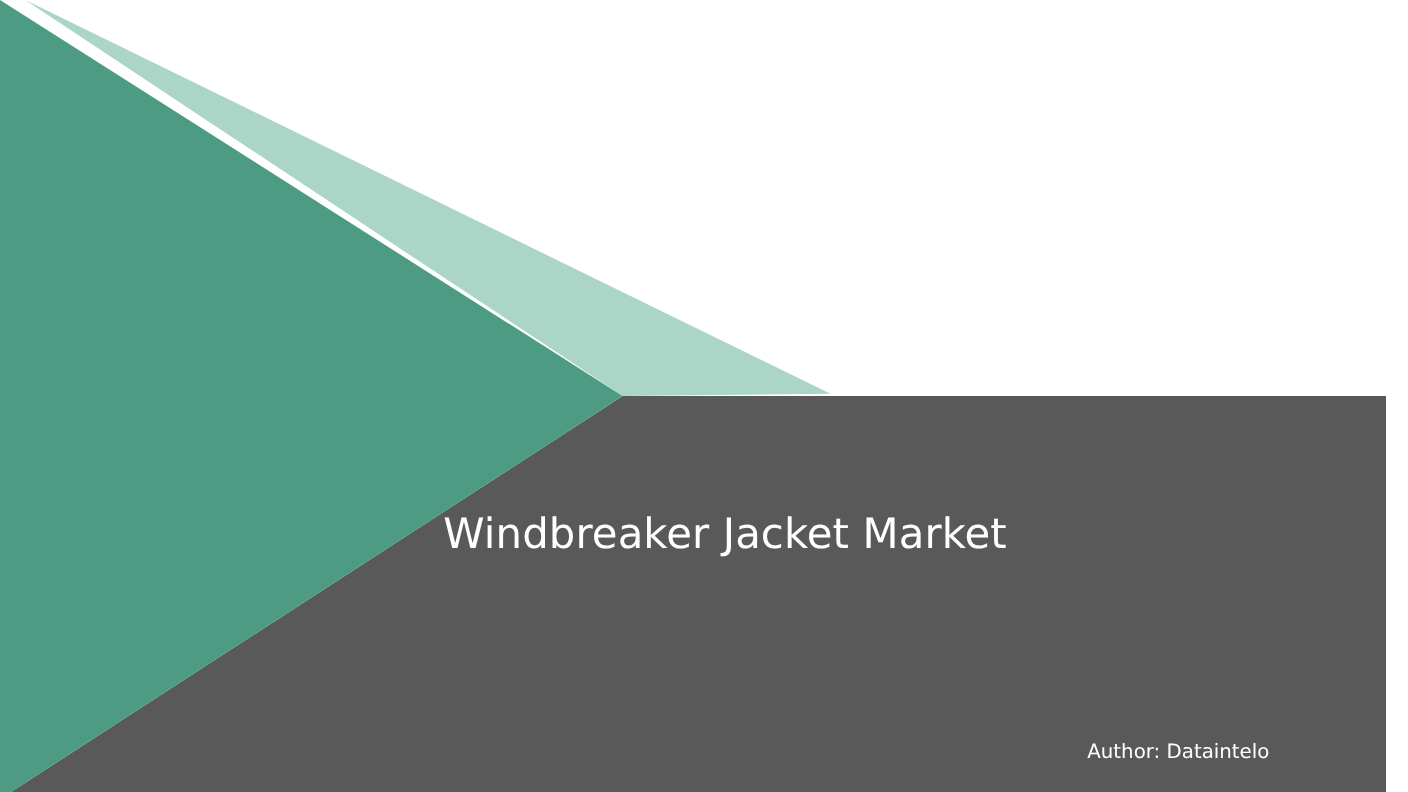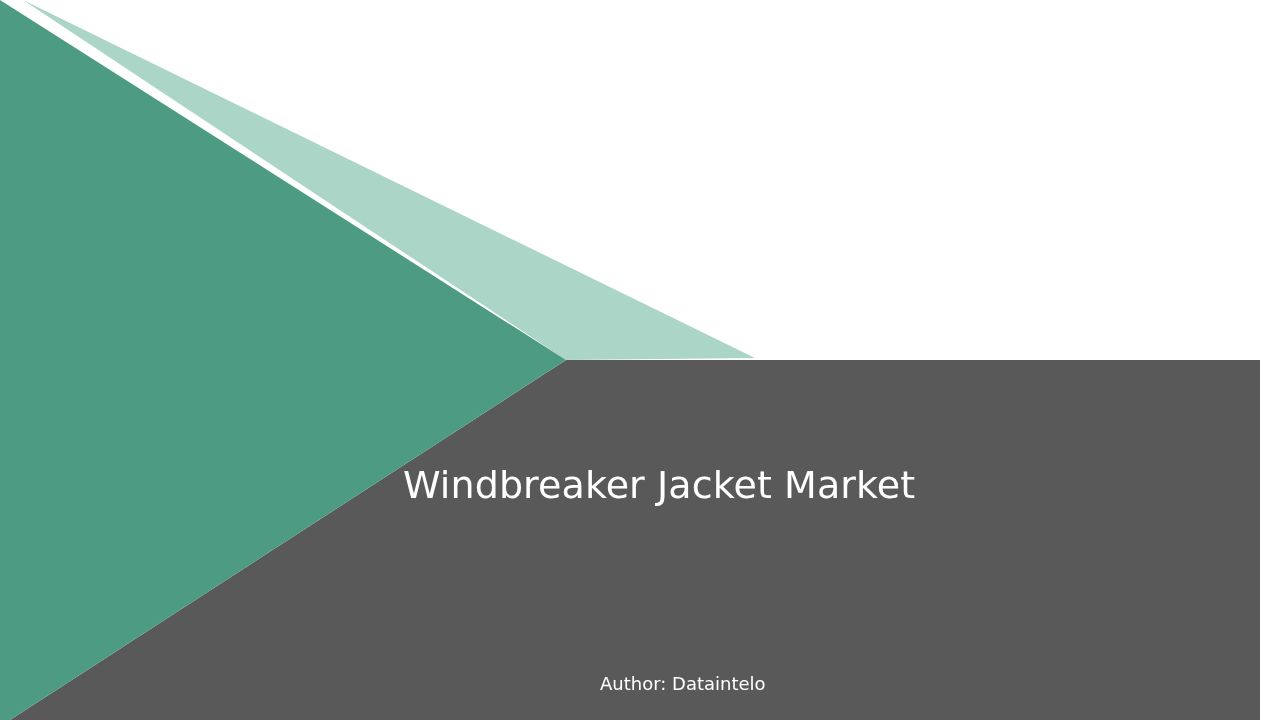--- a/index.html
+++ b/index.html
@@ -52,20 +52,21 @@
     line-height: 52px;
     color: #f2f2f2;
     font-weight: normal;
     white-space: pre-wrap;
   }
   #author {
     position: absolute;
     left: 600px;
     top: 672px;
     width: 554px;
+    text-align: right;
     font-size: 18px;
     line-height: 24px;
     color: #ffffff;
     white-space: pre;
   }
 </style>
 </head>
 <body>
 
 <div id="slide">

